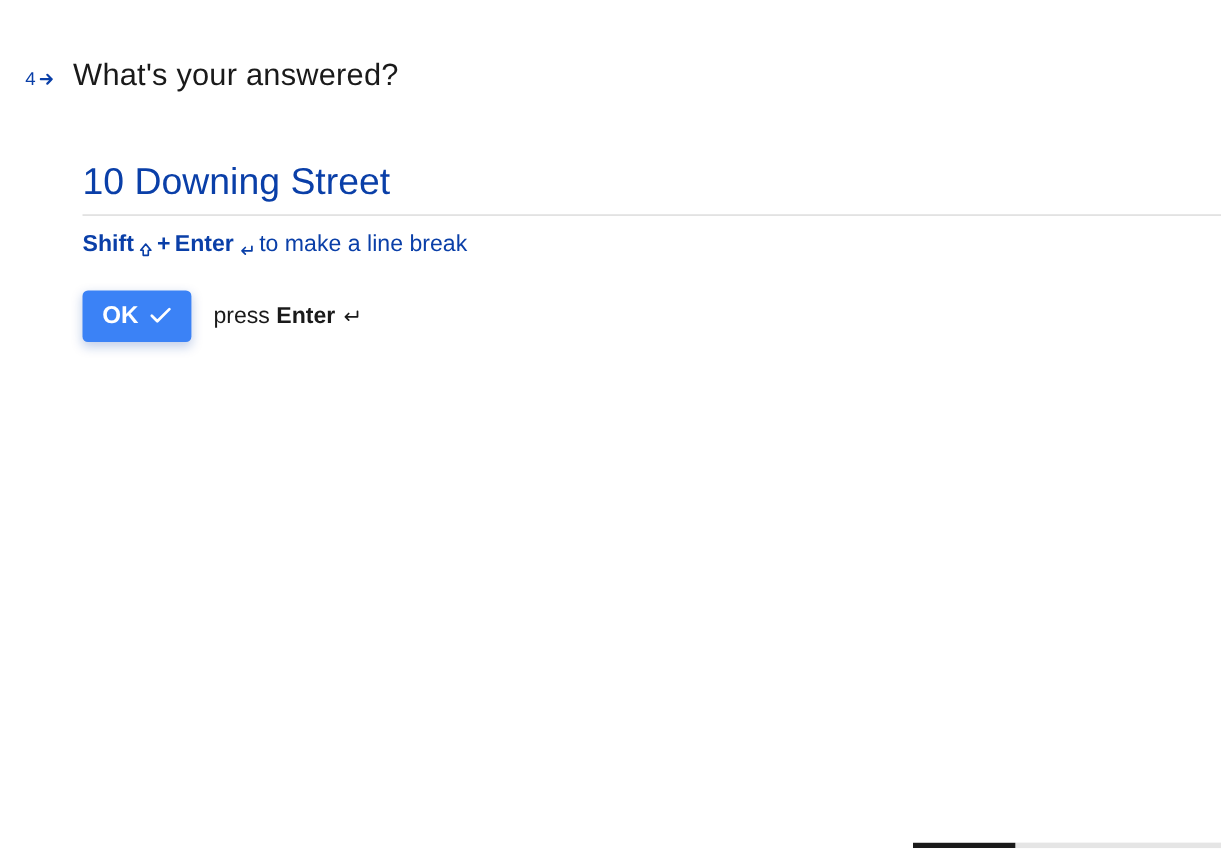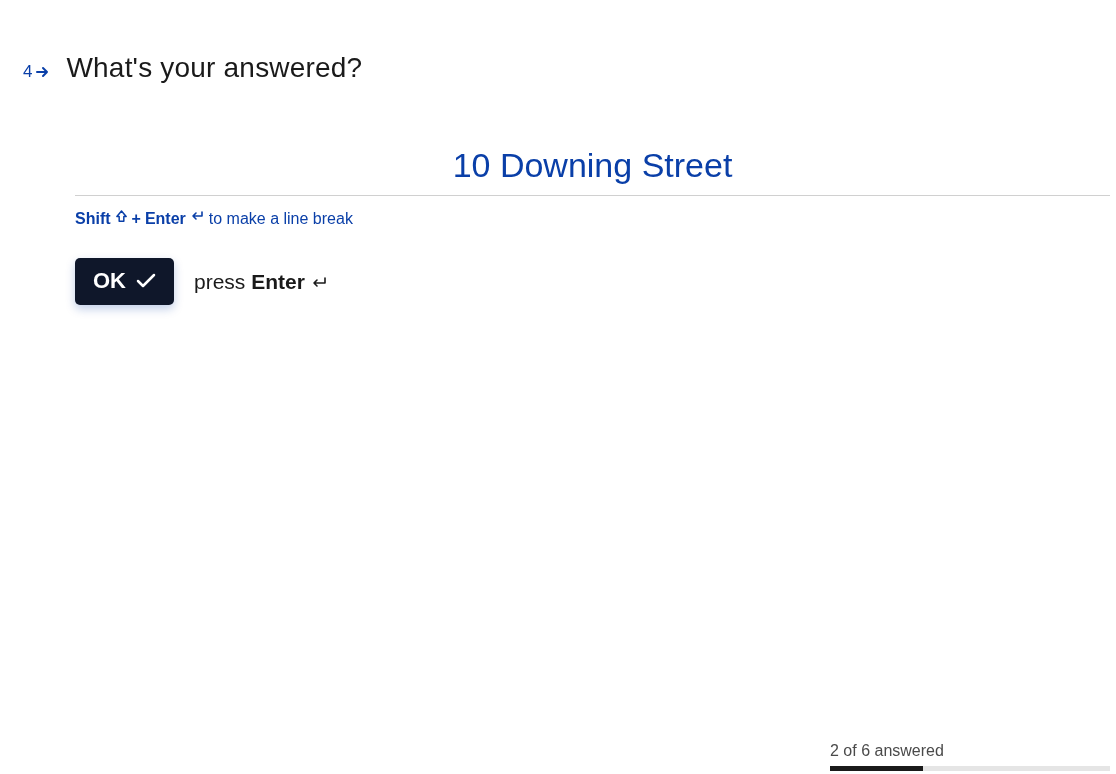--- a/index.html
+++ b/index.html
@@ -54,50 +54,49 @@
       width: 100%;
       border: none;
       outline: none;
       font-size: 34px;
       font-weight: 500;
       color: #0a3fa8;
       background: transparent;
       padding-bottom: 10px;
       border-bottom: 1px solid #d0d0d0;
       font-family: inherit;
-      text-align: center;
     }
     .answer-input::placeholder {
       color: #b9c9e8;
     }
     .hint {
       margin-top: 14px;
-      font-size: 16px;
+      font-size: 21px;
       color: #0a3fa8;
       font-weight: 400;
       display: flex;
-      align-items: flex-start;
+      align-items: flex-end;
       gap: 4px;
       flex-wrap: wrap;
     }
     .hint .bold {
       font-weight: 700;
     }
     .hint-icon {
       display: inline-flex;
       align-items: center;
     }
     .action-row {
       margin-top: 30px;
       display: flex;
       align-items: center;
       gap: 20px;
     }
     .ok-btn {
-      background: #0f172a;
+      background: #3b82f6;
       color: #ffffff;
       border: none;
       border-radius: 5px;
       padding: 10px 18px 11px 18px;
       font-size: 22px;
       font-weight: 700;
       cursor: pointer;
       display: inline-flex;
       align-items: center;
       gap: 10px;
@@ -193,17 +192,16 @@
           <svg width="17" height="13" viewBox="0 0 17 13" fill="none">
             <path d="M14 2 V7 H3 M6 4 L3 7 L6 10" stroke="#1a1a1a" stroke-width="1.6" stroke-linecap="round" stroke-linejoin="round" fill="none"></path>
           </svg>
         </span>
       </span>
     </div>
   </div>
 </div>
 
 <div class="progress-wrap">
-  <div class="progress-label">2 of 6 answered</div>
   <div class="progress-bar">
     <div class="progress-fill" style="width: 33.3333%;"></div>
   </div>
 </div>
 
 </body></html>

